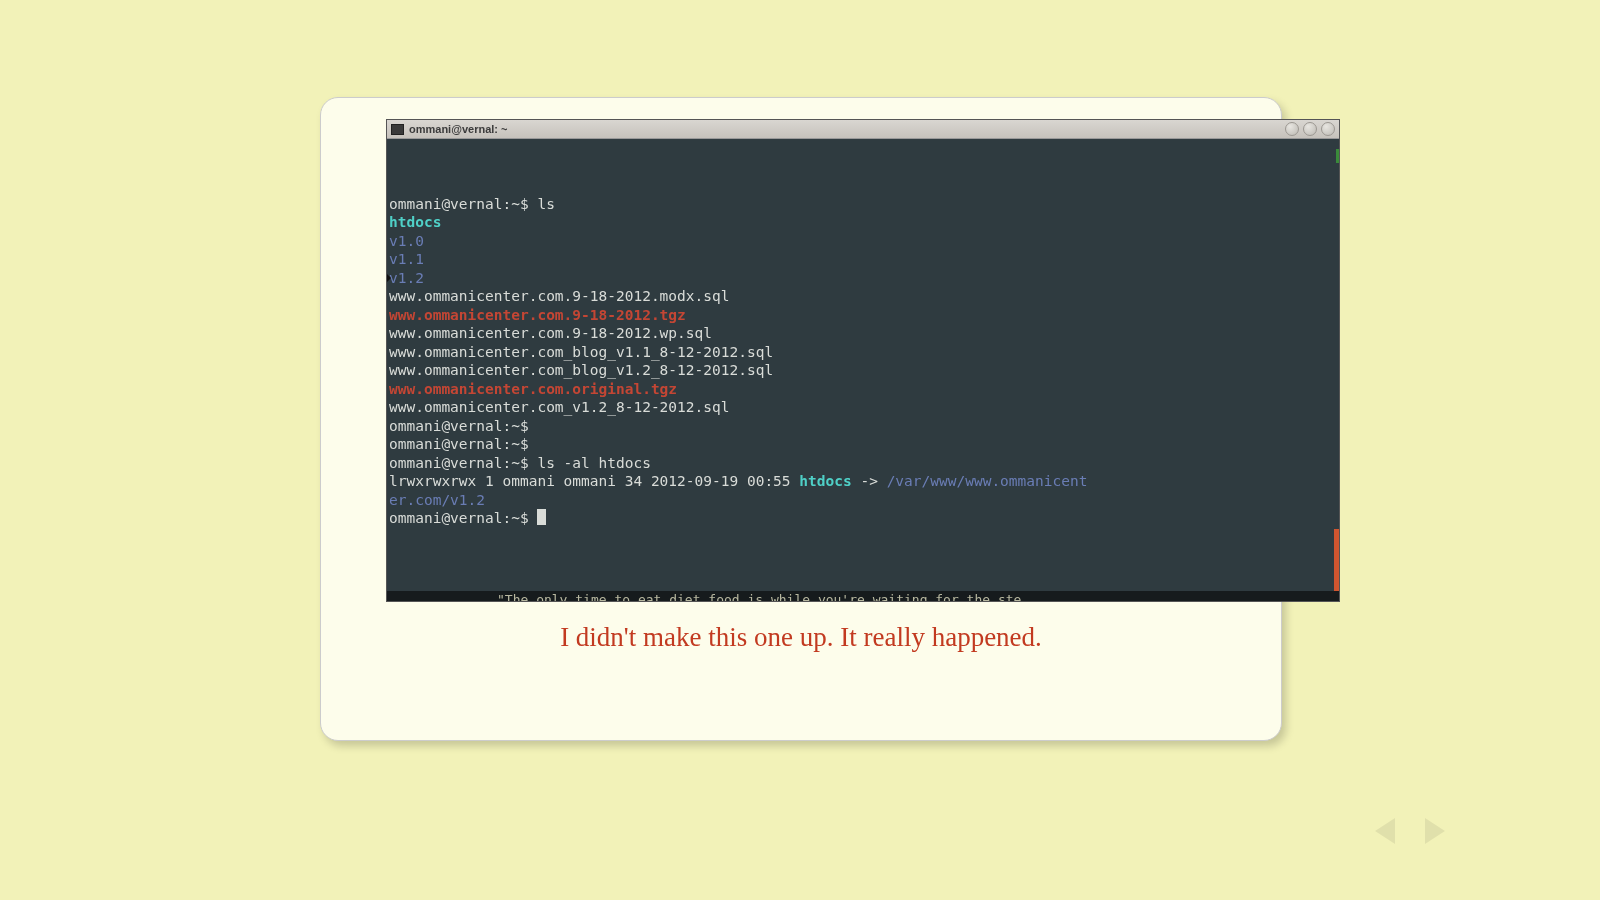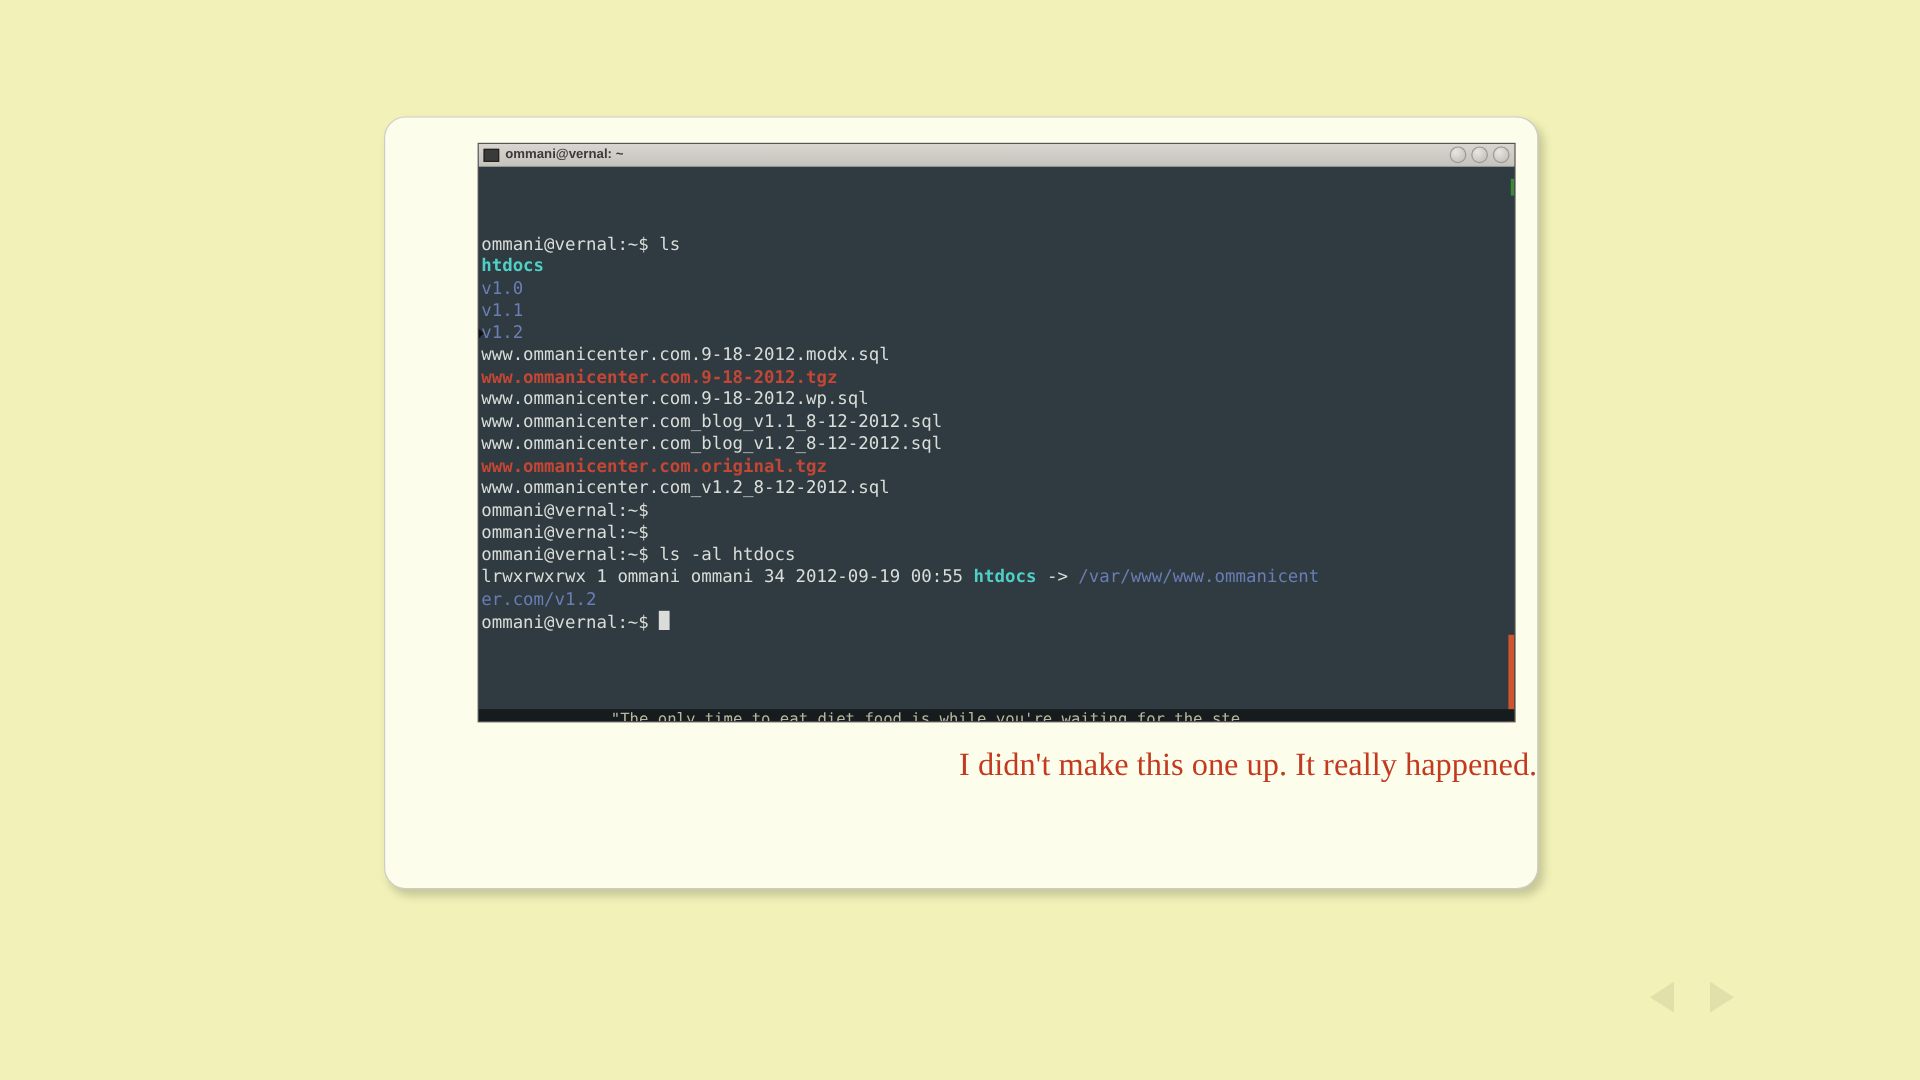--- a/index.html
+++ b/index.html
@@ -19,23 +19,23 @@
     width: 962px;
     height: 644px;
     background: #fdfdeb;
     border: 1px solid #ccc;
     border-radius: 18px;
     box-shadow: 4px 5px 8px rgba(0,0,0,0.18);
     box-sizing: border-box;
   }
   .terminal-wrap {
     position: absolute;
-    left: 78px;
+    left: 66px;
     top: 22px;
-    width: 863px;
+    width: 952px;
     height: 481px;
     box-shadow: 0 0 0 1px #555;
   }
   .titlebar {
     height: 18px;
     background: linear-gradient(#d9d6d1, #c6c2bc);
     border-bottom: 1px solid #999;
     display: flex;
     align-items: center;
     font-size: 11px;
@@ -126,21 +126,21 @@
     font-family: monospace;
     font-size: 13px;
     overflow: hidden;
     padding-left: 110px;
     white-space: nowrap;
   }
   .caption {
     position: absolute;
     left: 0; right: 0;
     top: 524px;
-    text-align: right;
+    text-align: center;
     color: #c23a20;
     font-family: Georgia, "Times New Roman", serif;
     font-size: 27px;
   }
   .nav-arrows {
     position: absolute;
     right: 155px;
     bottom: 56px;
     display: flex;
     gap: 30px;

